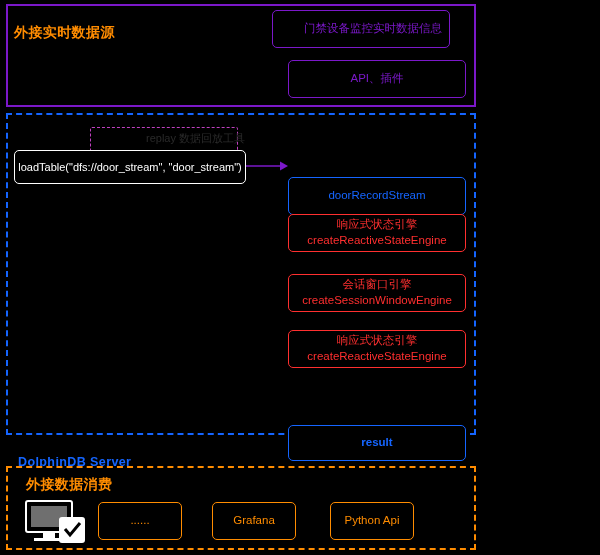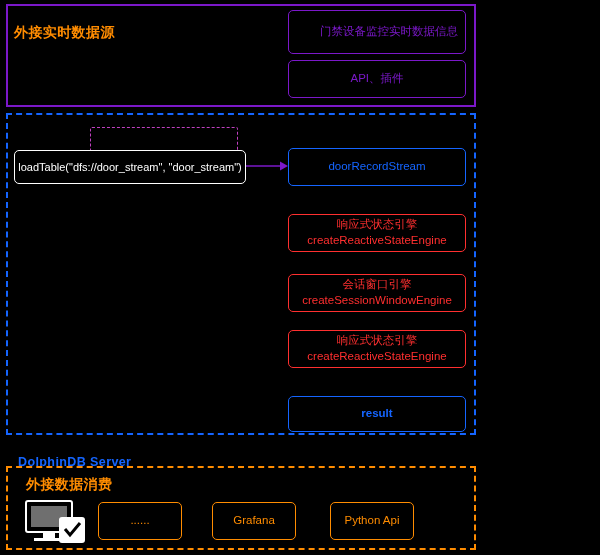--- a/index.html
+++ b/index.html
@@ -76,27 +76,27 @@
     align-items: center;
     justify-content: center;
     text-align: center;
     line-height: 1.35;
     font-size: 11.5px;
     white-space: nowrap;
   }
   .box .l1, .box .l2 { display: block; }
 
   .box-purple { border: 1.6px solid #7b18c9; color: #7b18c9; }
-  .box-blue   { border: 1.6px solid #1565ff; color: #1565ff; }
+  .box-blue   { border: 1.6px solid #1565ff; color: #1565ff; margin-top: 29px; }
   .box-red    { border: 1.6px solid #ff2f2f; color: #ff2f2f; }
   .box-orange { border: 1.6px solid #ff8c00; color: #ff8c00; }
   .box-white  { border: 1.6px solid #ffffff; color: #ffffff; }
 
   
-  #box-access       { left: 288px; top: 10px;  width: 178px; height: 44px; padding-left: 24px; }
+  #box-access       { left: 272px; top: 10px;  width: 178px; height: 38px; padding-left: 24px; }
   #box-api          { left: 288px; top: 60px;  width: 178px; height: 38px; }
 
   #box-loadtable {
     left: 14px; top: 150px; width: 232px; height: 34px;
     font-size: 11px;
   }
   #box-door-record  { left: 288px; top: 148px; width: 178px; height: 38px; }
   #box-engine-1     { left: 288px; top: 214px; width: 178px; height: 38px; }
   #box-engine-2     { left: 288px; top: 274px; width: 178px; height: 38px; }
   #box-engine-3     { left: 288px; top: 330px; width: 178px; height: 38px; }
@@ -151,20 +151,21 @@
   </div>
 
   <div class="box box-purple" id="box-api">
     <span class="l1">API、插件</span>
   </div>
 
   <div class="frame" id="frame-server"></div>
   <div class="frame-title" id="title-server">DolphinDB Server</div>
 
   <div id="replay-box"></div>
+  <div id="replay-label">replay 数据回放工具</div>
 
   <div class="box box-white" id="box-loadtable">
     <span class="l1">loadTable("dfs://door_stream", "door_stream")</span>
   </div>
 
   <svg id="arrow-loadtable-to-stream" viewBox="0 0 42 14">
     <line x1="0" y1="7" x2="34" y2="7" stroke="#7b18c9" stroke-width="1.4"></line>
     <polygon points="34,2.5 42,7 34,11.5" fill="#7b18c9"></polygon>
   </svg>
 

